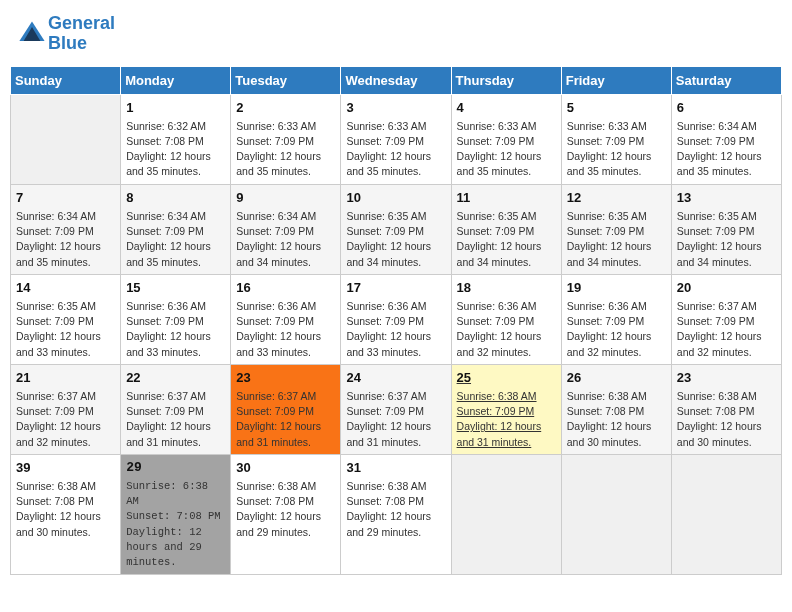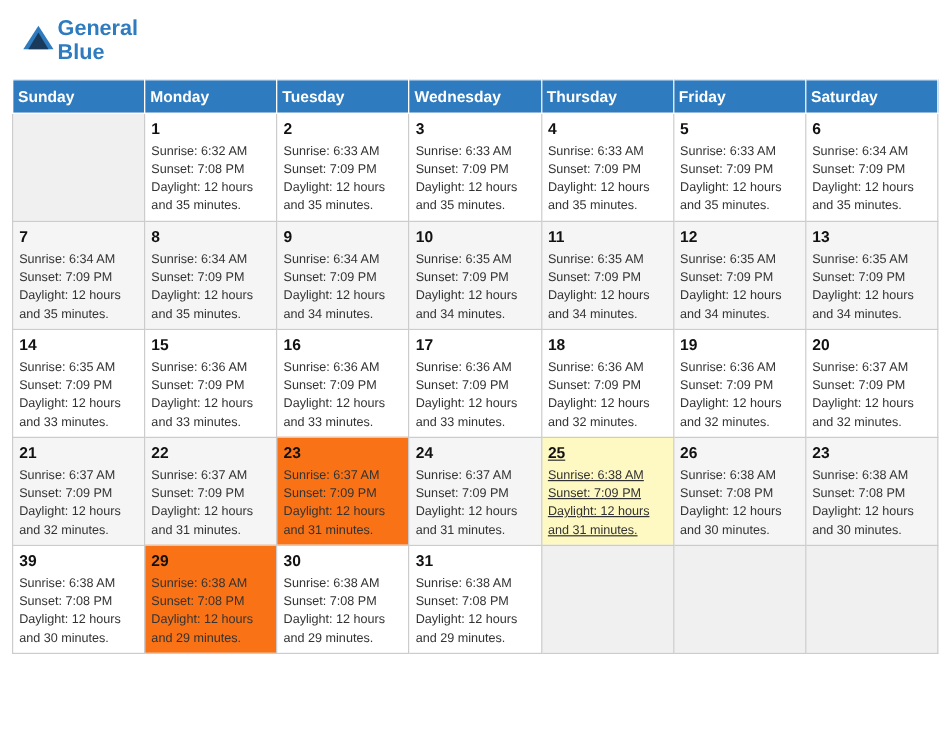--- a/index.html
+++ b/index.html
@@ -244,21 +244,21 @@
         <td style="background-color: rgb(245, 245, 245);">
           <div class="day-num">23</div>
           <div class="day-info">Sunrise: 6:38 AM<br>Sunset: 7:08 PM<br>Daylight: 12 hours and 30 minutes.</div>
         </td>
       </tr>
       <tr>
         <td style="background-color: rgb(255, 255, 255);">
           <div class="day-num">39</div>
           <div class="day-info">Sunrise: 6:38 AM<br>Sunset: 7:08 PM<br>Daylight: 12 hours and 30 minutes.</div>
         </td>
-        <td style="background-color: #f97316;">
+        <td style="background-color: #a3a3a3; font-family: Liberation Mono, monospace;">
           <div class="day-num">29</div>
           <div class="day-info">Sunrise: 6:38 AM<br>Sunset: 7:08 PM<br>Daylight: 12 hours and 29 minutes.</div>
         </td>
         <td style="background-color: rgb(255, 255, 255);">
           <div class="day-num">30</div>
           <div class="day-info">Sunrise: 6:38 AM<br>Sunset: 7:08 PM<br>Daylight: 12 hours and 29 minutes.</div>
         </td>
         <td style="background-color: rgb(255, 255, 255);">
           <div class="day-num">31</div>
           <div class="day-info">Sunrise: 6:38 AM<br>Sunset: 7:08 PM<br>Daylight: 12 hours and 29 minutes.</div>

